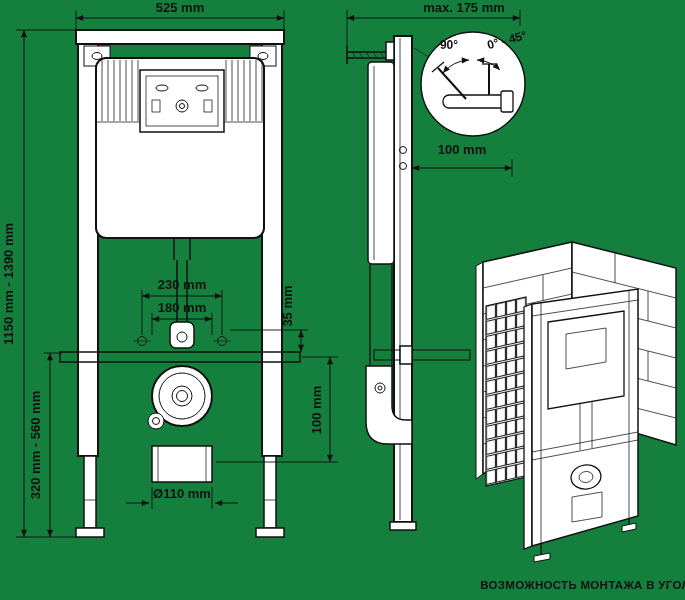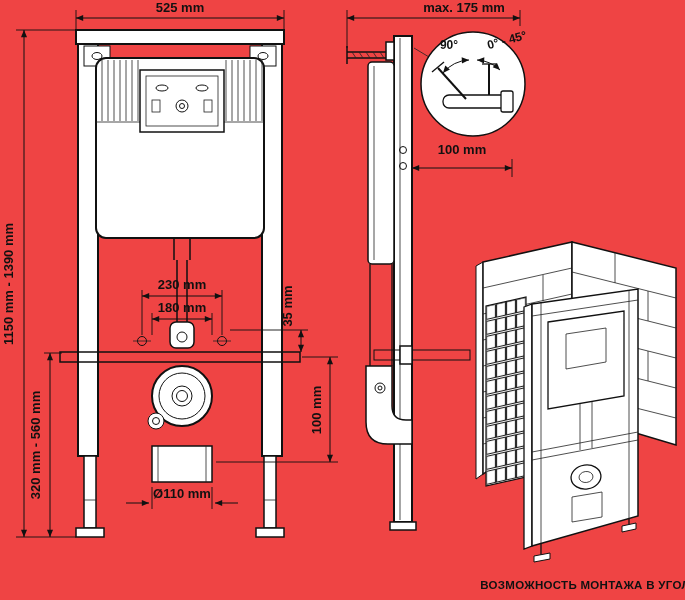--- a/index.html
+++ b/index.html
@@ -1,16 +1,16 @@
 <!DOCTYPE html>
 <html><head>
 <meta charset="utf-8">
 <style>
   html,body{margin:0;padding:0;background:#fff;}
-  .stage{position:relative;width:685px;height:600px;background:#ef4444;overflow:hidden;
+  .stage{position:relative;width:685px;height:600px;background:#15803d;overflow:hidden;
          font-family:"Liberation Sans","DejaVu Sans",sans-serif;}
   svg{position:absolute;left:0;top:0;}
   .s08{stroke:#222;stroke-width:0.8;fill:none;}
   .s1{stroke:#111;stroke-width:1;fill:none;}
   .s13{stroke:#111;stroke-width:1.3;fill:none;}
   .s15{stroke:#111;stroke-width:1.5;fill:none;}
   .s2{stroke:#111;stroke-width:2;fill:none;}
   .dim{stroke:#111;stroke-width:1;fill:none;}
   .ext{stroke:#111;stroke-width:0.9;fill:none;}
   .fw{fill:#ffffff;}

